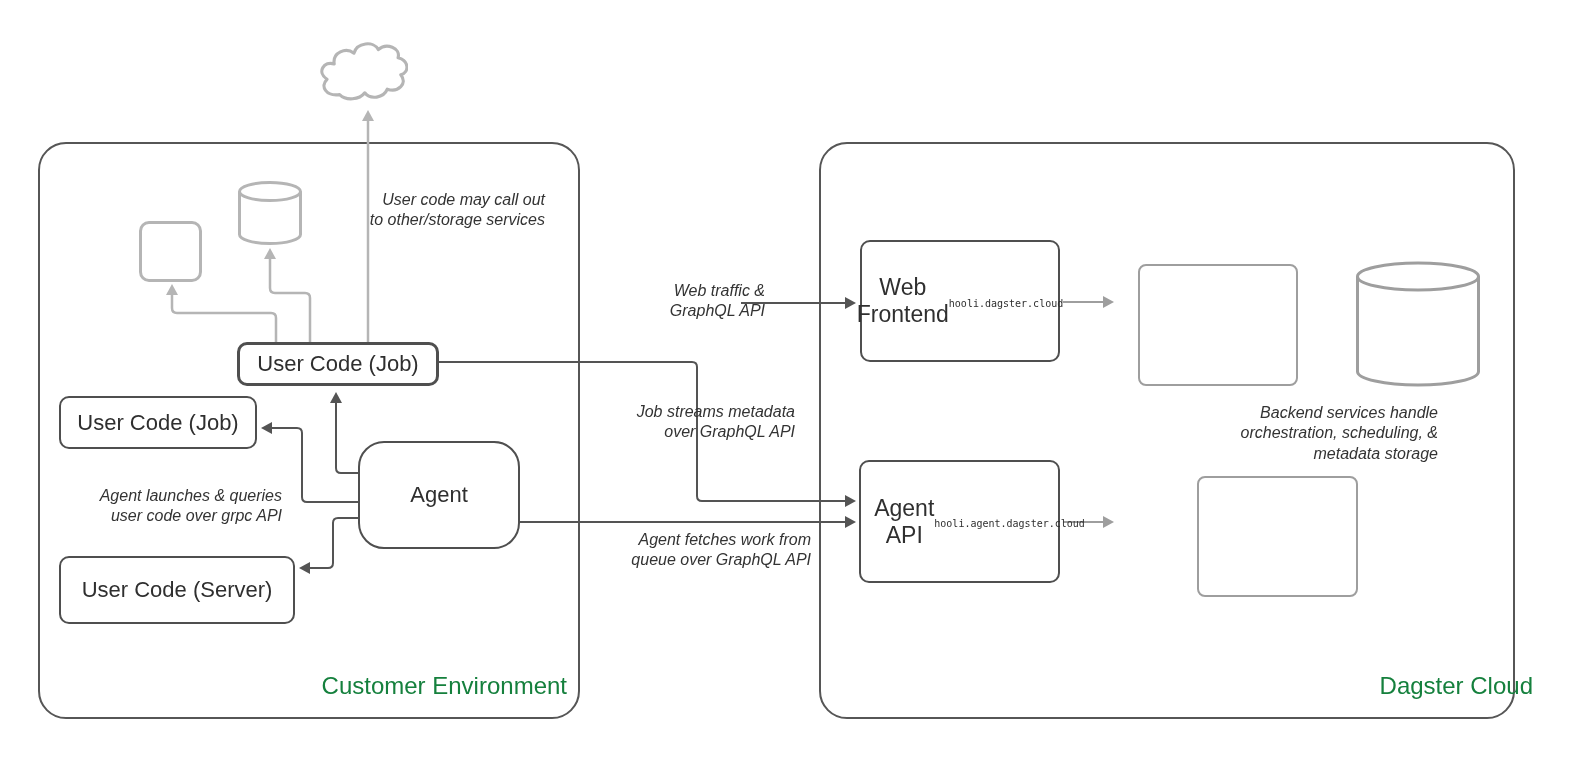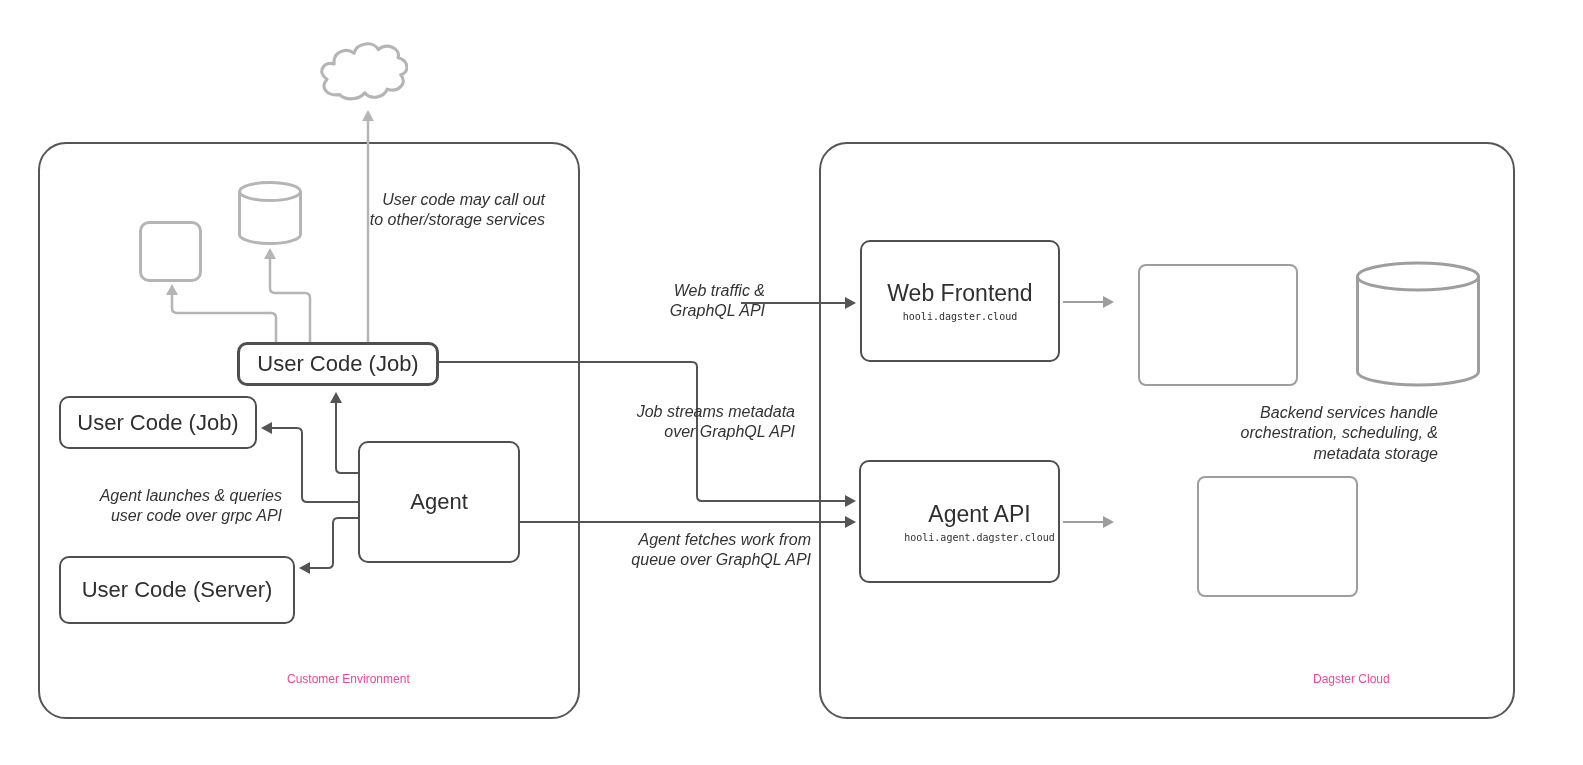--- a/index.html
+++ b/index.html
@@ -14,32 +14,32 @@
     overflow: hidden;
   }
   .container-frame {
     position: absolute;
     border: 2.5px solid #565656;
     border-radius: 28px;
     background: transparent;
   }
   .container-label {
     position: absolute;
-    font-size: 12px;
-    color: #ec4899;
-    text-align: left;
+    font-size: 24px;
+    color: #15803d;
+    text-align: right;
     white-space: nowrap;
   }
   .node {
     position: absolute;
     border: 2.5px solid #4f4f4f;
     border-radius: 10px;
     background: #ffffff;
     display: flex;
-    flex-direction: column;
+    flex-direction: row;
     align-items: center;
     justify-content: center;
     text-align: center;
   }
   .node.bold-border { border-width: 3.5px; }
   .node .node-label { font-size: 22px; color: #2f2f2f; }
   .node.big .node-label { font-size: 23px; }
   .node .node-subtitle {
     font-family: "DejaVu Sans Mono", monospace;
     font-size: 10px;
@@ -138,21 +138,21 @@
   </div>
 
   <div class="node" style="left:59px; top:396px; width:198px; height:53px;">
     <span class="node-label">User Code (Job)</span>
   </div>
 
   <div class="node" style="left:59px; top:556px; width:236px; height:68px;">
     <span class="node-label">User Code (Server)</span>
   </div>
 
-  <div class="node" style="left:358px; top:441px; width:162px; height:122px;">
+  <div class="node" style="left:358px; top:441px; width:162px; height:108px;border-radius:26px;">
     <span class="node-label">Agent</span>
   </div>
 
   <div class="node big" style="left:860px; top:240px; width:200px; height:122px;">
     <span class="node-label">Web Frontend</span>
     <span class="node-subtitle">hooli.dagster.cloud</span>
   </div>
 
   <div class="node big" style="left:859px; top:460px; width:201px; height:123px;padding-left:40px;">
     <span class="node-label">Agent API</span>

